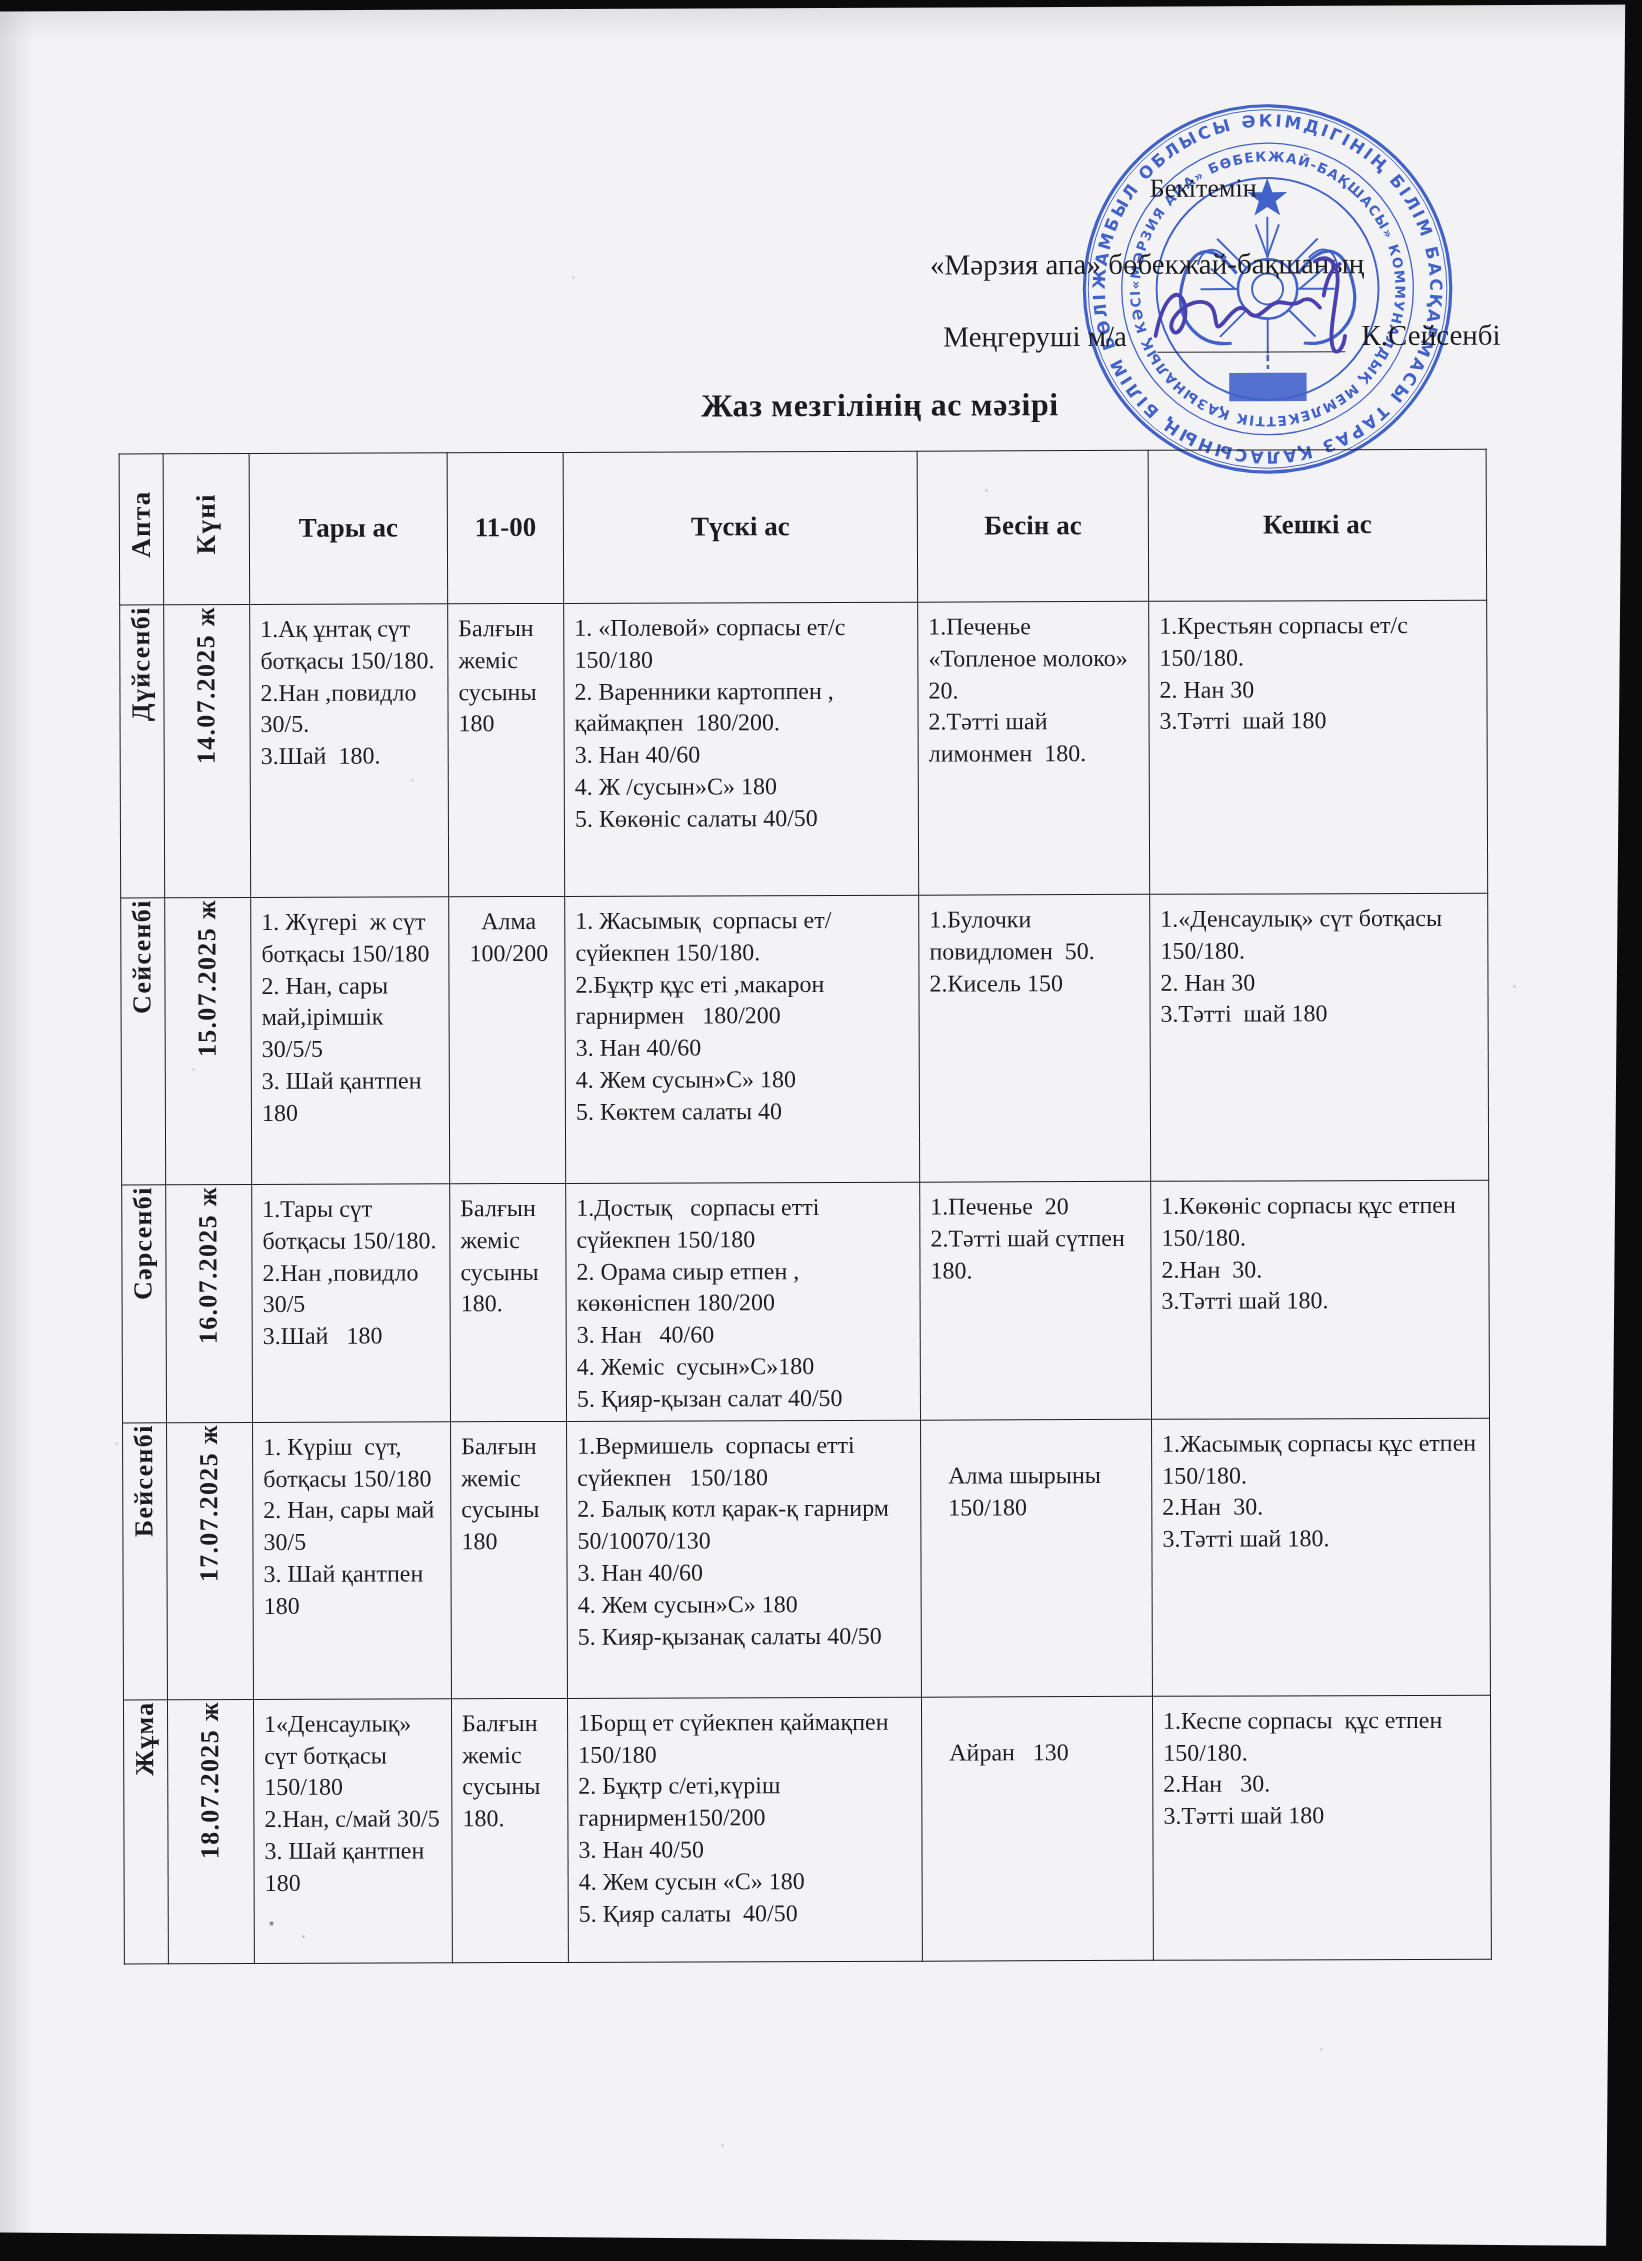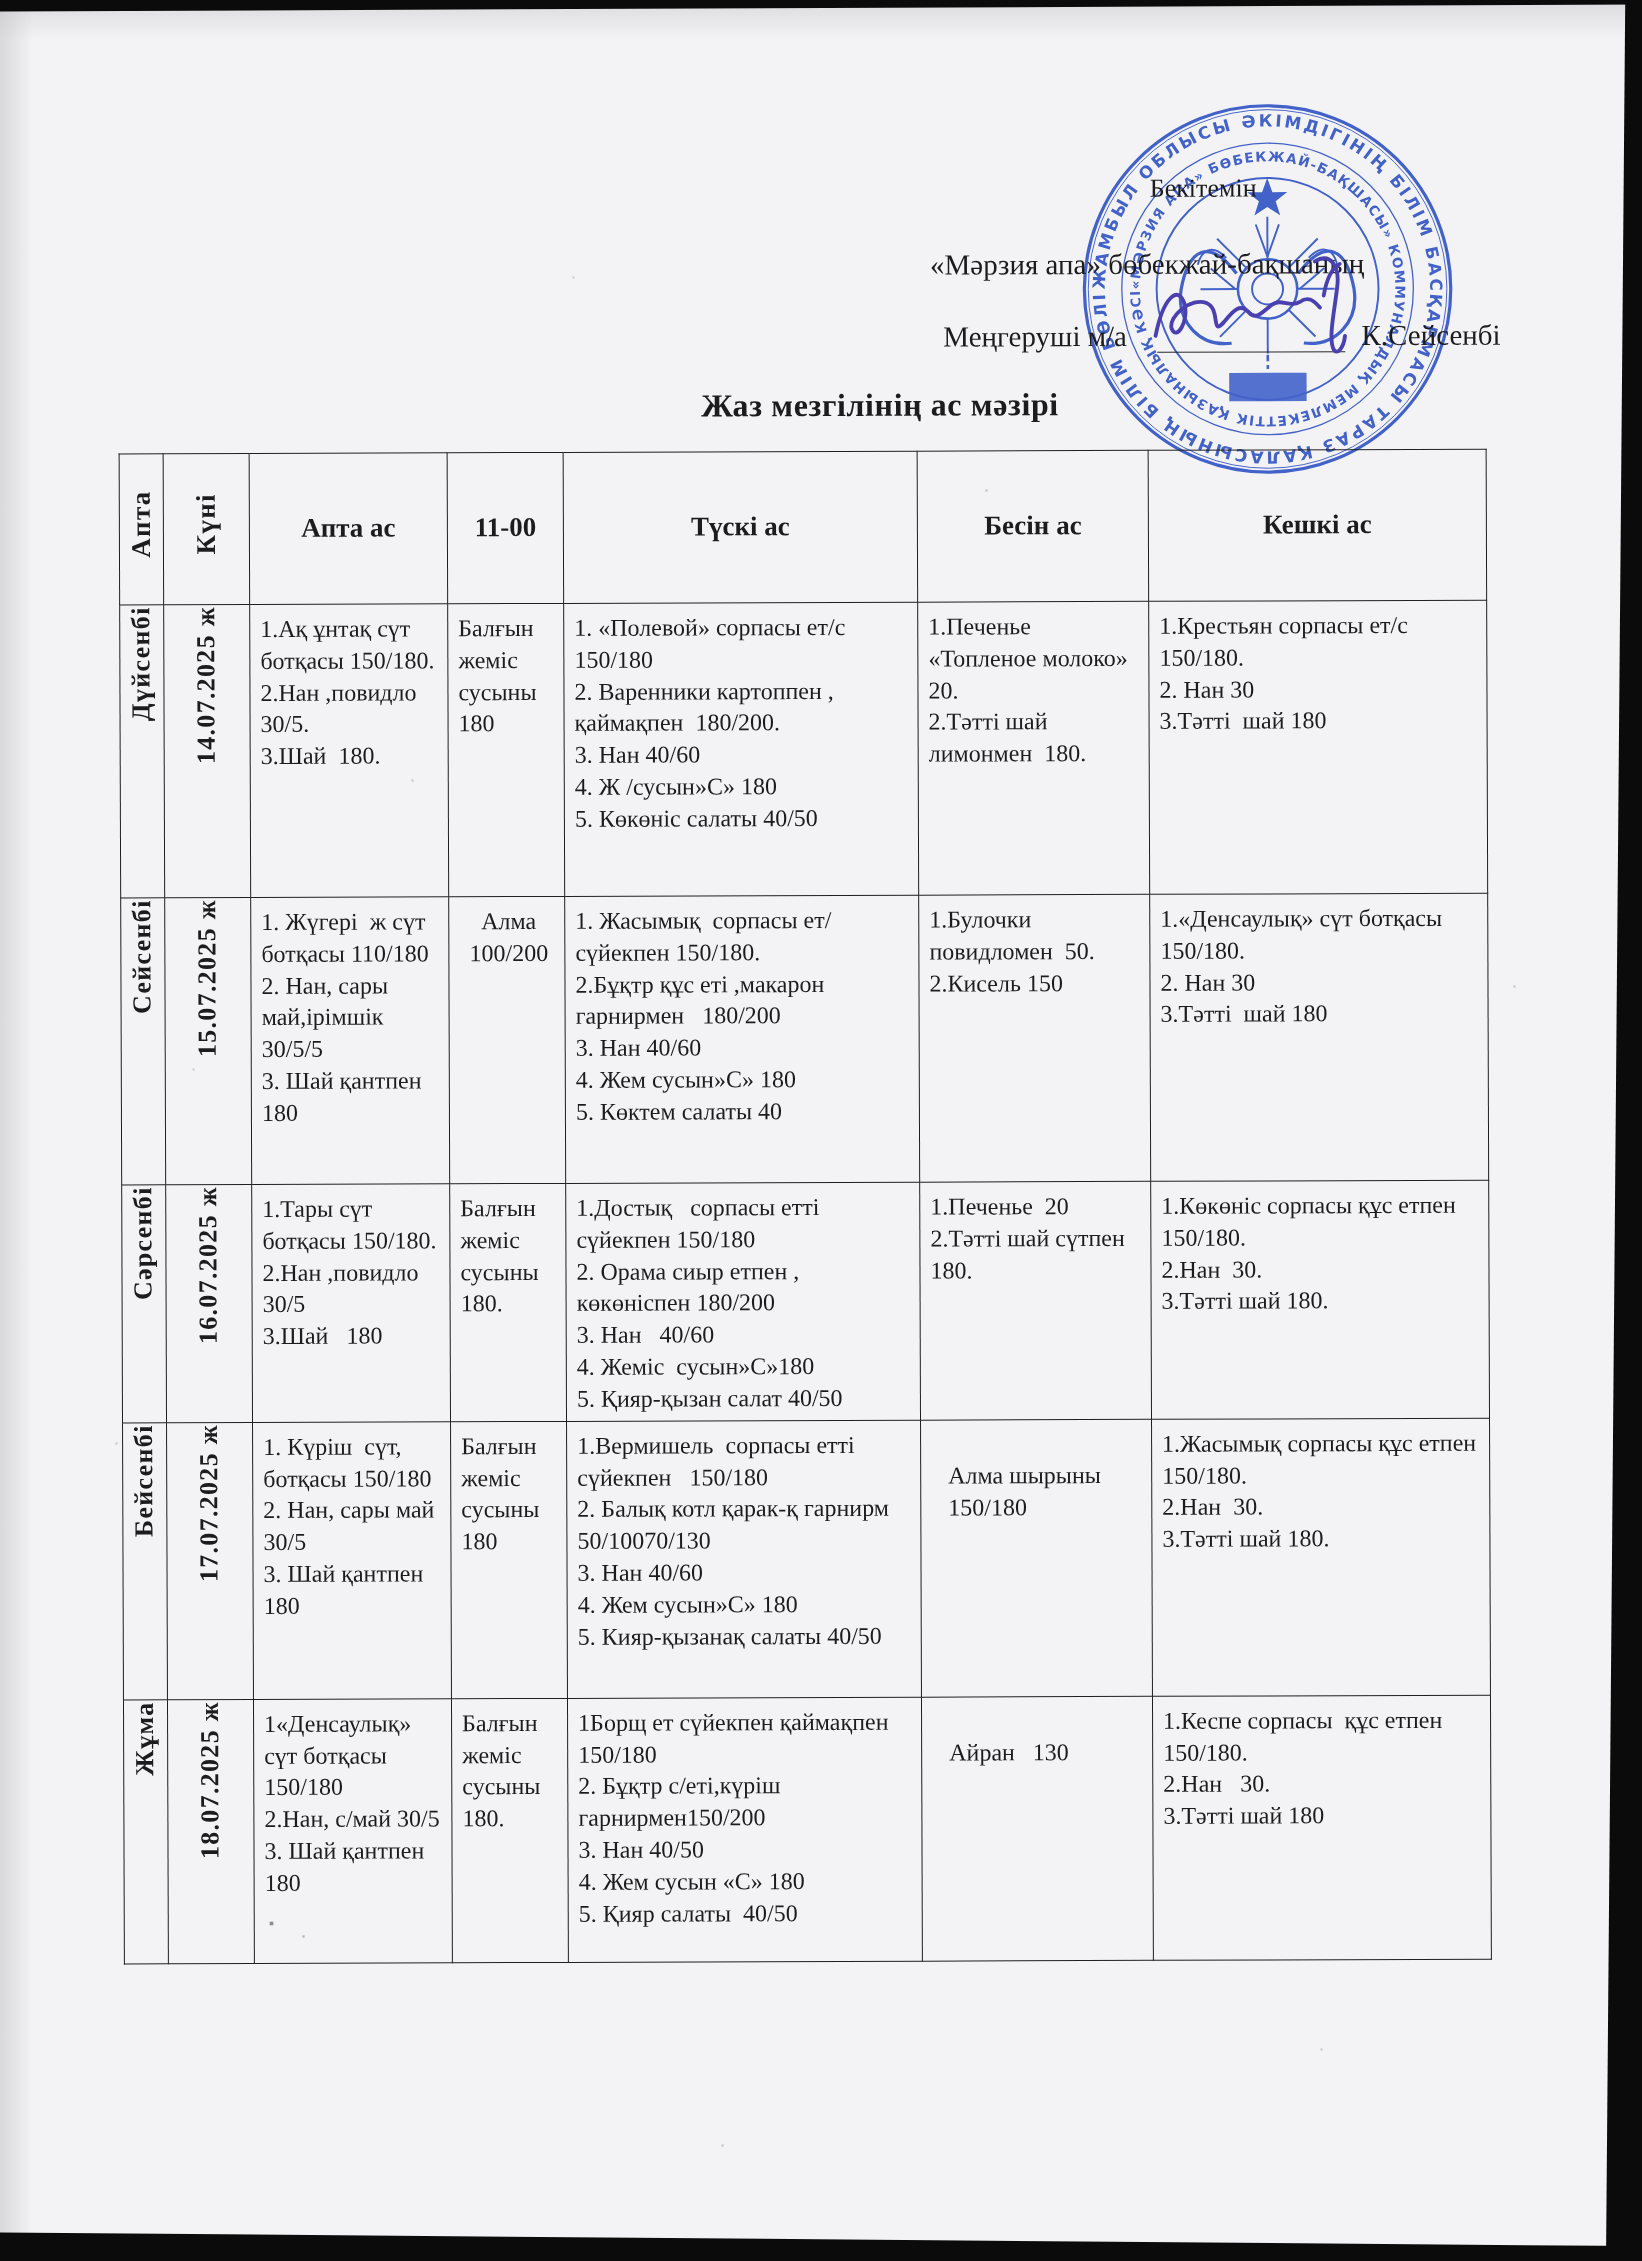--- a/index.html
+++ b/index.html
@@ -125,21 +125,21 @@
           <col style="width:198px">
           <col style="width:116px">
         <col style="width:354px">
           <col style="width:231px">
           <col style="width:338px">
       </colgroup>
       <thead>
         <tr class="rh">
           <th><span class="vert">Апта</span></th>
           <th><span class="vert">Күні</span></th>
-          <th>Апта ас</th>
+          <th>Тары ас</th>
           <th>11-00</th>
           <th>Түскі ас</th>
           <th>Бесін ас</th>
           <th>Кешкі  ас</th>
         </tr>
       </thead>
       <tbody>
         <tr class="r0">
           <td class="rot-cell"><span class="vert">Дүйсенбі</span></td>
           <td class="rot-cell"><span class="vert">14.07.2025 ж</span></td>
@@ -165,21 +165,21 @@
           <td>
               <div class="cell">1.Крестьян сорпасы ет/с   150/180.
 2. Нан 30
 3.Тәтті  шай 180</div>
             </td>
         </tr>
         <tr class="r1">
           <td class="rot-cell"><span class="vert">Сейсенбі</span></td>
           <td class="rot-cell"><span class="vert">15.07.2025 ж</span></td>
           <td>
-              <div class="cell">1. Жүгері  ж сүт ботқасы 110/180
+              <div class="cell">1. Жүгері  ж сүт ботқасы 150/180
 2. Нан, сары май,ірімшік 30/5/5
 3. Шай қантпен 180</div>
             </td>
           <td class="c-center">
               <div class="cell">Алма 100/200</div>
             </td>
           <td>
               <div class="cell">1. Жасымық  сорпасы ет/сүйекпен 150/180.
 2.Бұқтр құс еті ,макарон гарнирмен   180/200
 3. Нан 40/60

